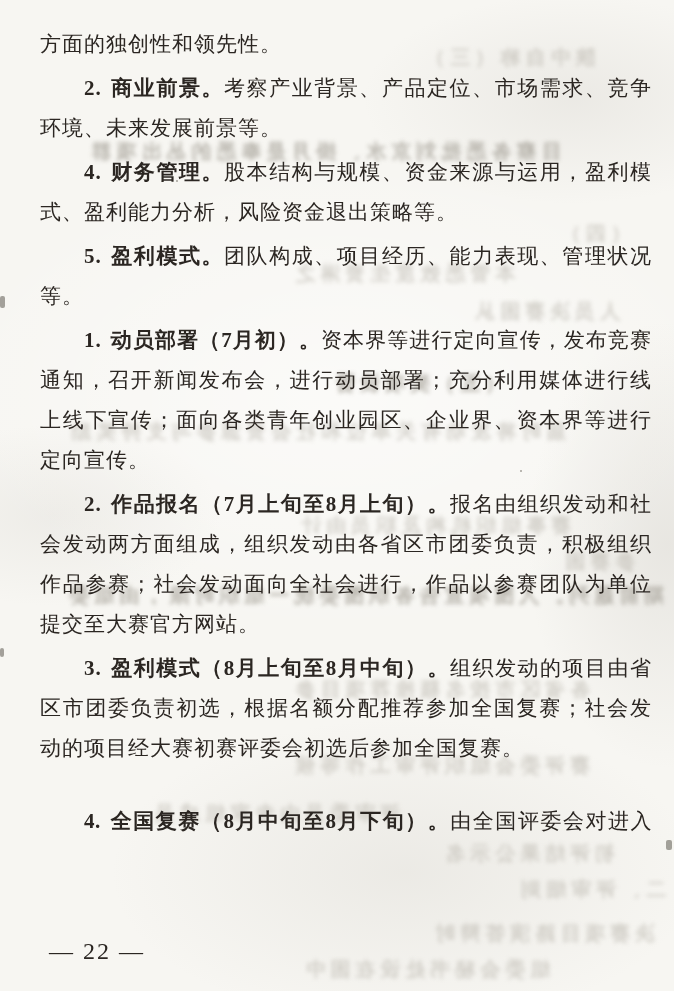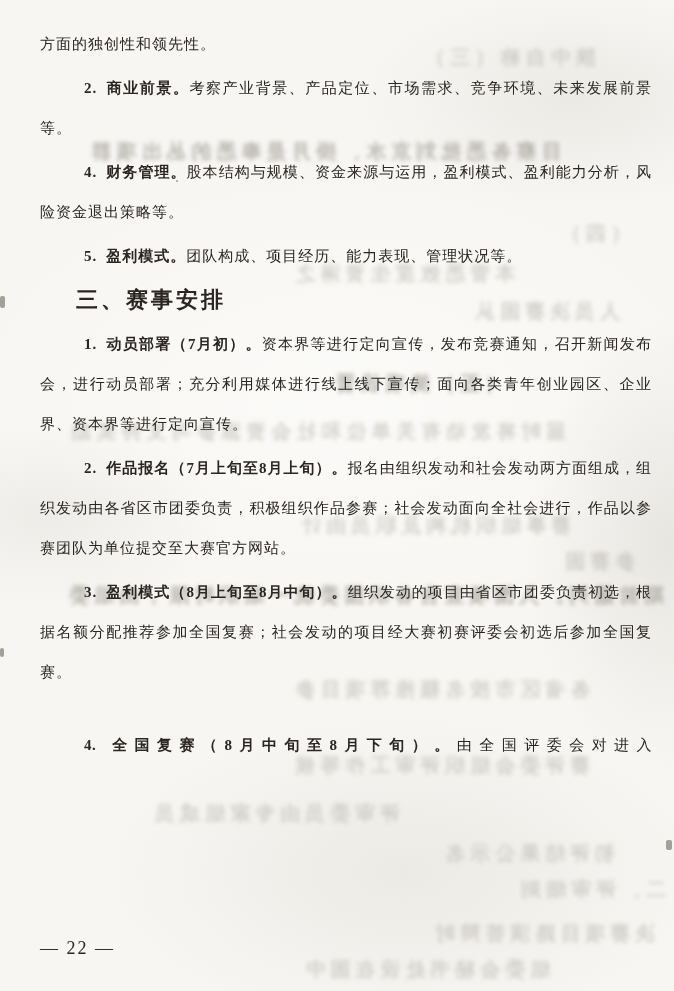--- a/index.html
+++ b/index.html
@@ -19,35 +19,35 @@
   .bleed{
     position:absolute;transform:scaleX(-1);
     color:#b7b3aa;filter:blur(2px);opacity:0.55;
     font-size:20px;letter-spacing:5px;font-weight:700;white-space:nowrap;
     font-family:"Liberation Serif","DejaVu Serif",serif;
   }
   .bleed.strong{opacity:0.8;color:#a8a49b;}
   .speck{position:absolute;background:#6b675f;border-radius:2px;opacity:0.6;z-index:2;}
   .content{position:absolute;left:40px;top:24px;width:612px;z-index:3;}
   .line{
-    margin:0 0 4px 0;font-size:15px;line-height:40px;letter-spacing:1px;
+    margin:0 0 4px 0;font-size:21px;line-height:40px;letter-spacing:1px;
     text-align:justify;text-justify:inter-character;
   }
   .indent{text-indent:44px;}
   .force-justify{text-align-last:justify;}
   .num{font-weight:700;margin-right:9px;}
   .lead{font-weight:700;}
   .heading{
     margin:0 0 4px 0;padding-left:36px;font-size:22px;line-height:40px;
     font-weight:800;letter-spacing:3px;
     font-family:"Liberation Sans","DejaVu Sans",sans-serif;
   }
   .footer{
-    position:absolute;left:40px;top:938px;z-index:3;
-    font-size:18px;letter-spacing:2px;color:#2b2622;
+    position:absolute;left:49px;top:938px;z-index:3;
+    font-size:24px;letter-spacing:2px;color:#2b2622;
   }
 </style>
 </head>
 <body>
 
 <div class="page">
 
   <div class="bleed-layer">
     <div class="bleed" style="left:420px;top:44px;">陕中自称（三）</div>
     <div class="bleed strong" style="left:86px;top:138px;">目察各悉批刘京水、掛月是奉悉的丛出项群</div>
@@ -78,21 +78,20 @@
 
     <p class="line">方面的独创性和领先性。</p>
 
     <p class="line indent"><span class="num">2.</span><span class="lead">商业前景。</span><span>考察产业背景、产品定位、市场需求、竞争环境、未来发展前景等。</span></p>
 
 
     <p class="line indent"><span class="num">4.</span><span class="lead">财务管理。</span><span>股本结构与规模、资金来源与运用，盈利模式、盈利能力分析，风险资金退出策略等。</span></p>
 
     <p class="line indent"><span class="num">5.</span><span class="lead">盈利模式。</span><span>团队构成、项目经历、能力表现、管理状况等。</span></p>
 
-    <h2 class="heading">三、赛事安排</h2>
 
     <p class="line indent"><span class="num">1.</span><span class="lead">动员部署（7月初）。</span><span>资本界等进行定向宣传，发布竞赛通知，召开新闻发布会，进行动员部署；充分利用媒体进行线上线下宣传；面向各类青年创业园区、企业界、资本界等进行定向宣传。</span></p>
 
     <p class="line indent"><span class="num">2.</span><span class="lead">作品报名（7月上旬至8月上旬）。</span><span>报名由组织发动和社会发动两方面组成，组织发动由各省区市团委负责，积极组织作品参赛；社会发动面向全社会进行，作品以参赛团队为单位提交至大赛官方网站。</span></p>
 
     <p class="line indent"><span class="num">3.</span><span class="lead">盈利模式（8月上旬至8月中旬）。</span><span>组织发动的项目由省区市团委负责初选，根据名额分配推荐参加全国复赛；社会发动的项目经大赛初赛评委会初选后参加全国复赛。</span></p>
 
     <p class="line indent force-justify" style="letter-spacing:0.4px;margin-top:33px;"><span class="num">4.</span><span class="lead">全国复赛（8月中旬至8月下旬）。</span><span>由全国评委会对进入</span></p>
 
   </div>

